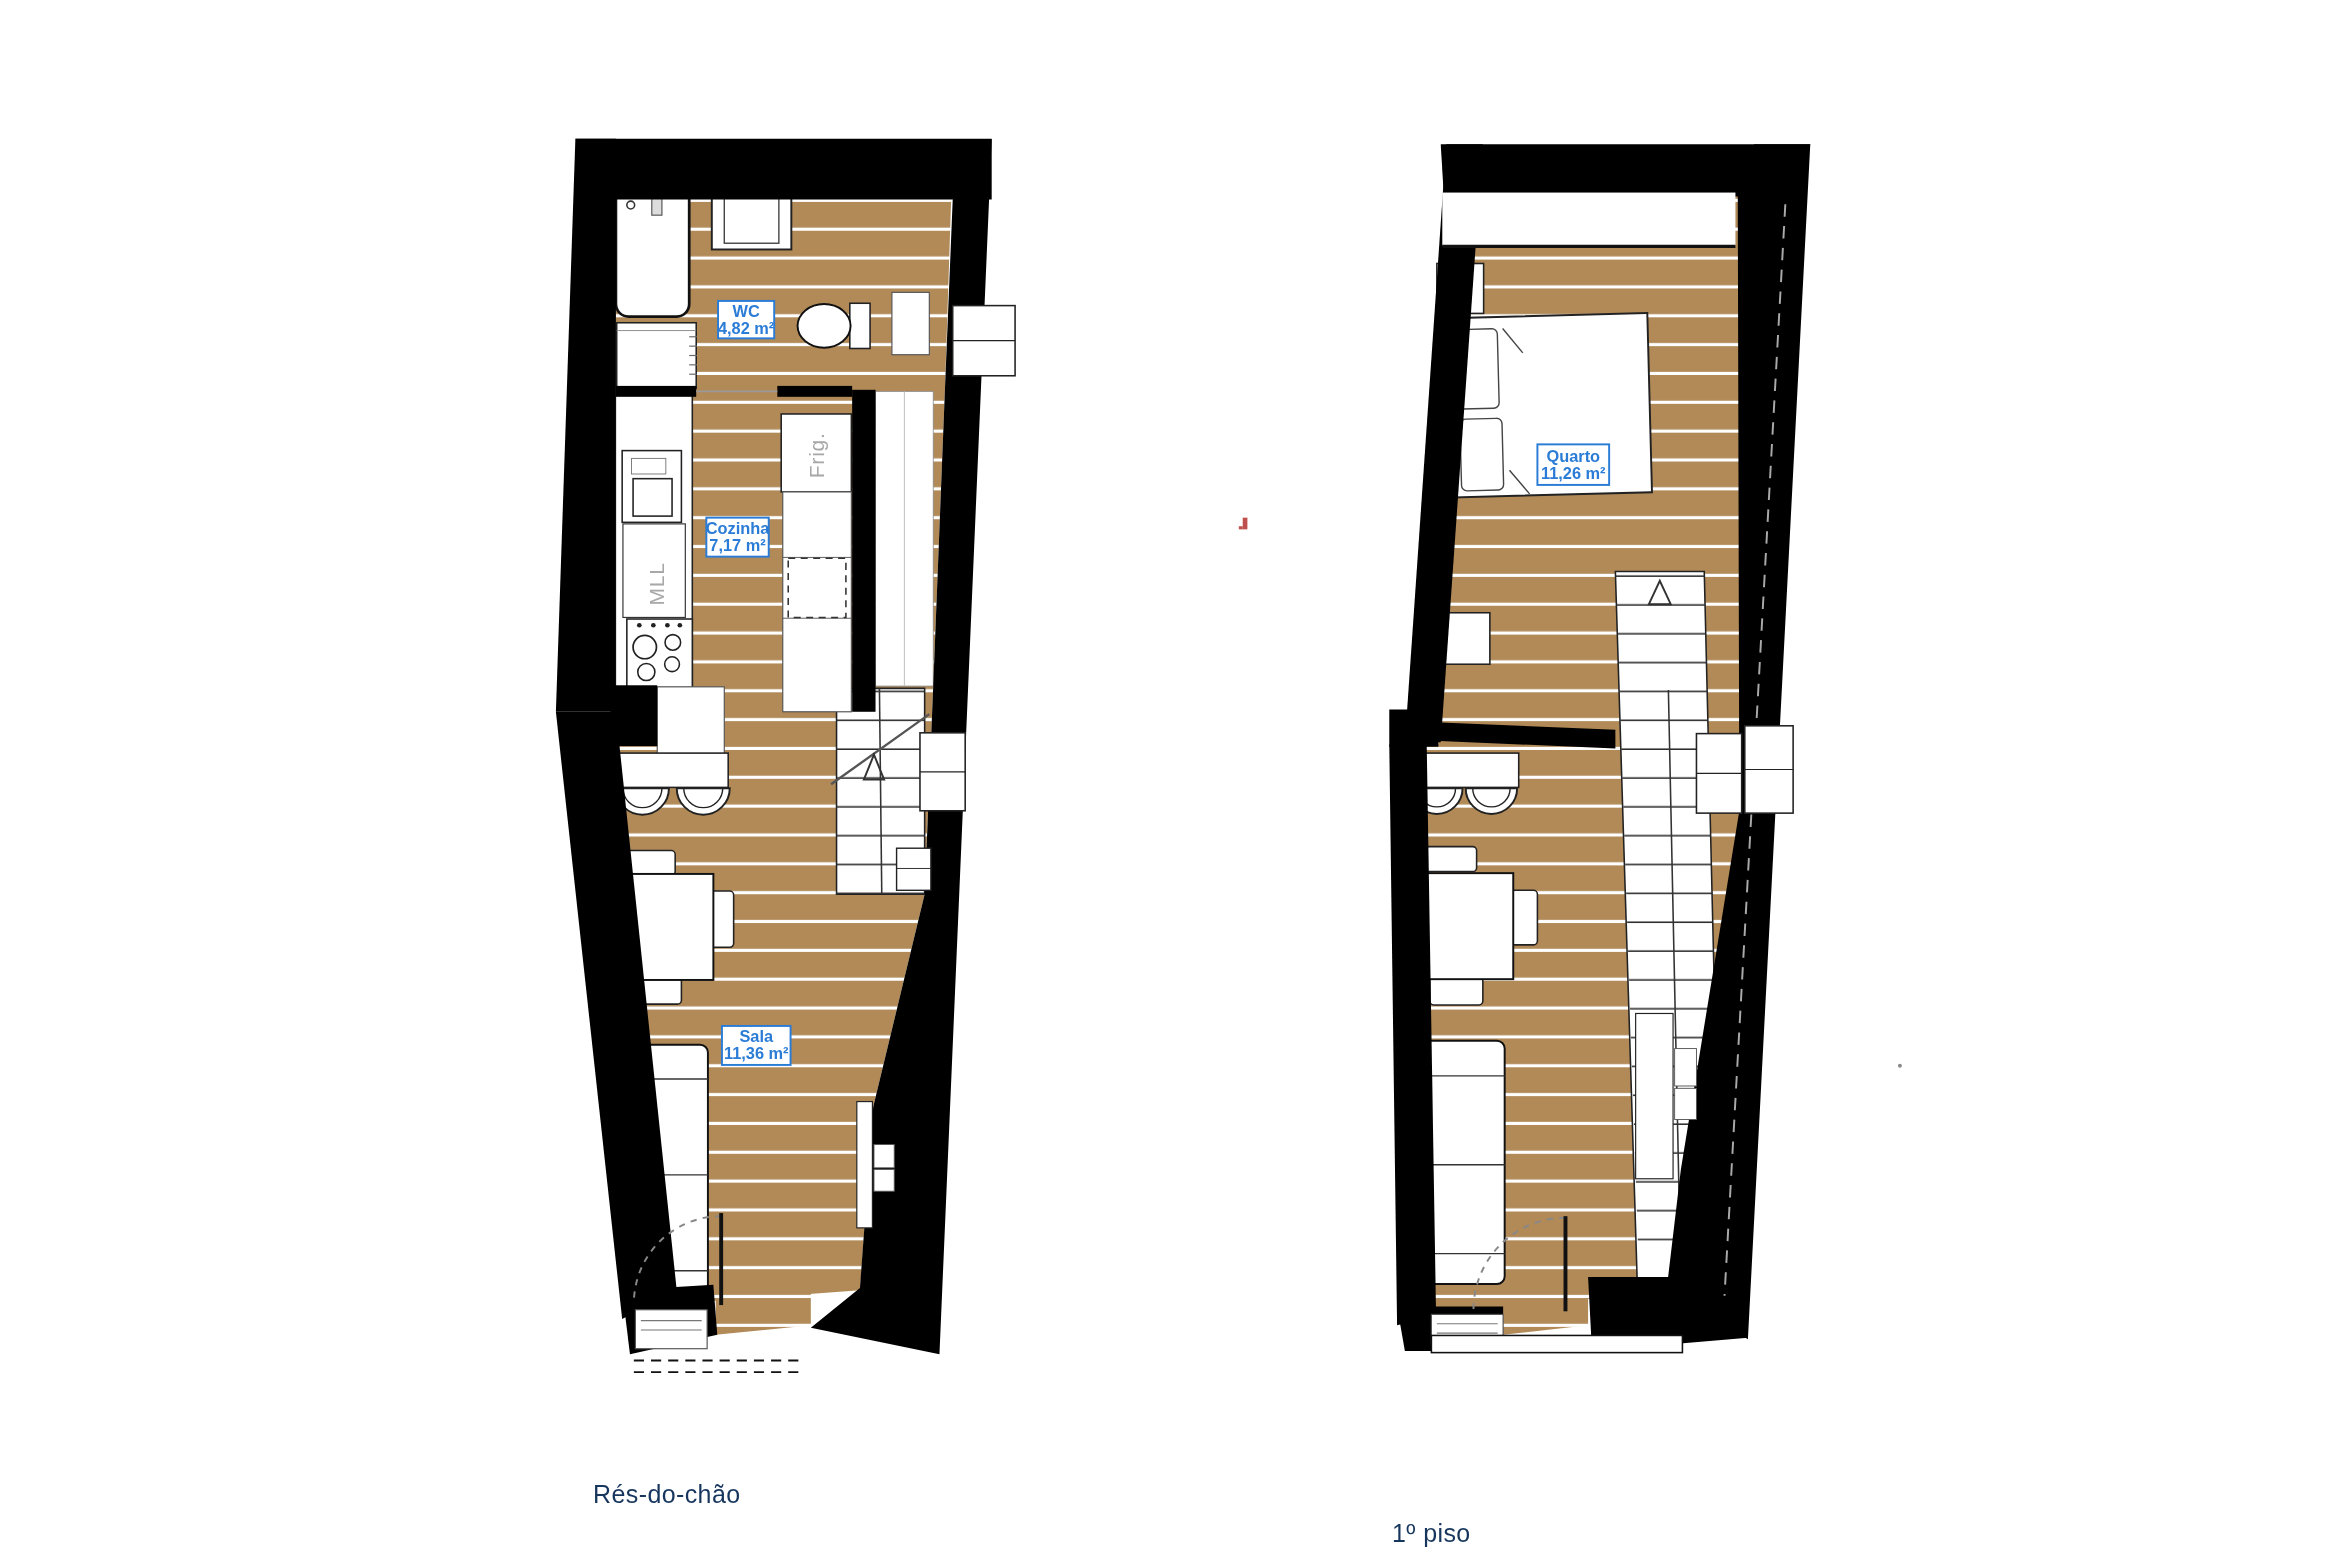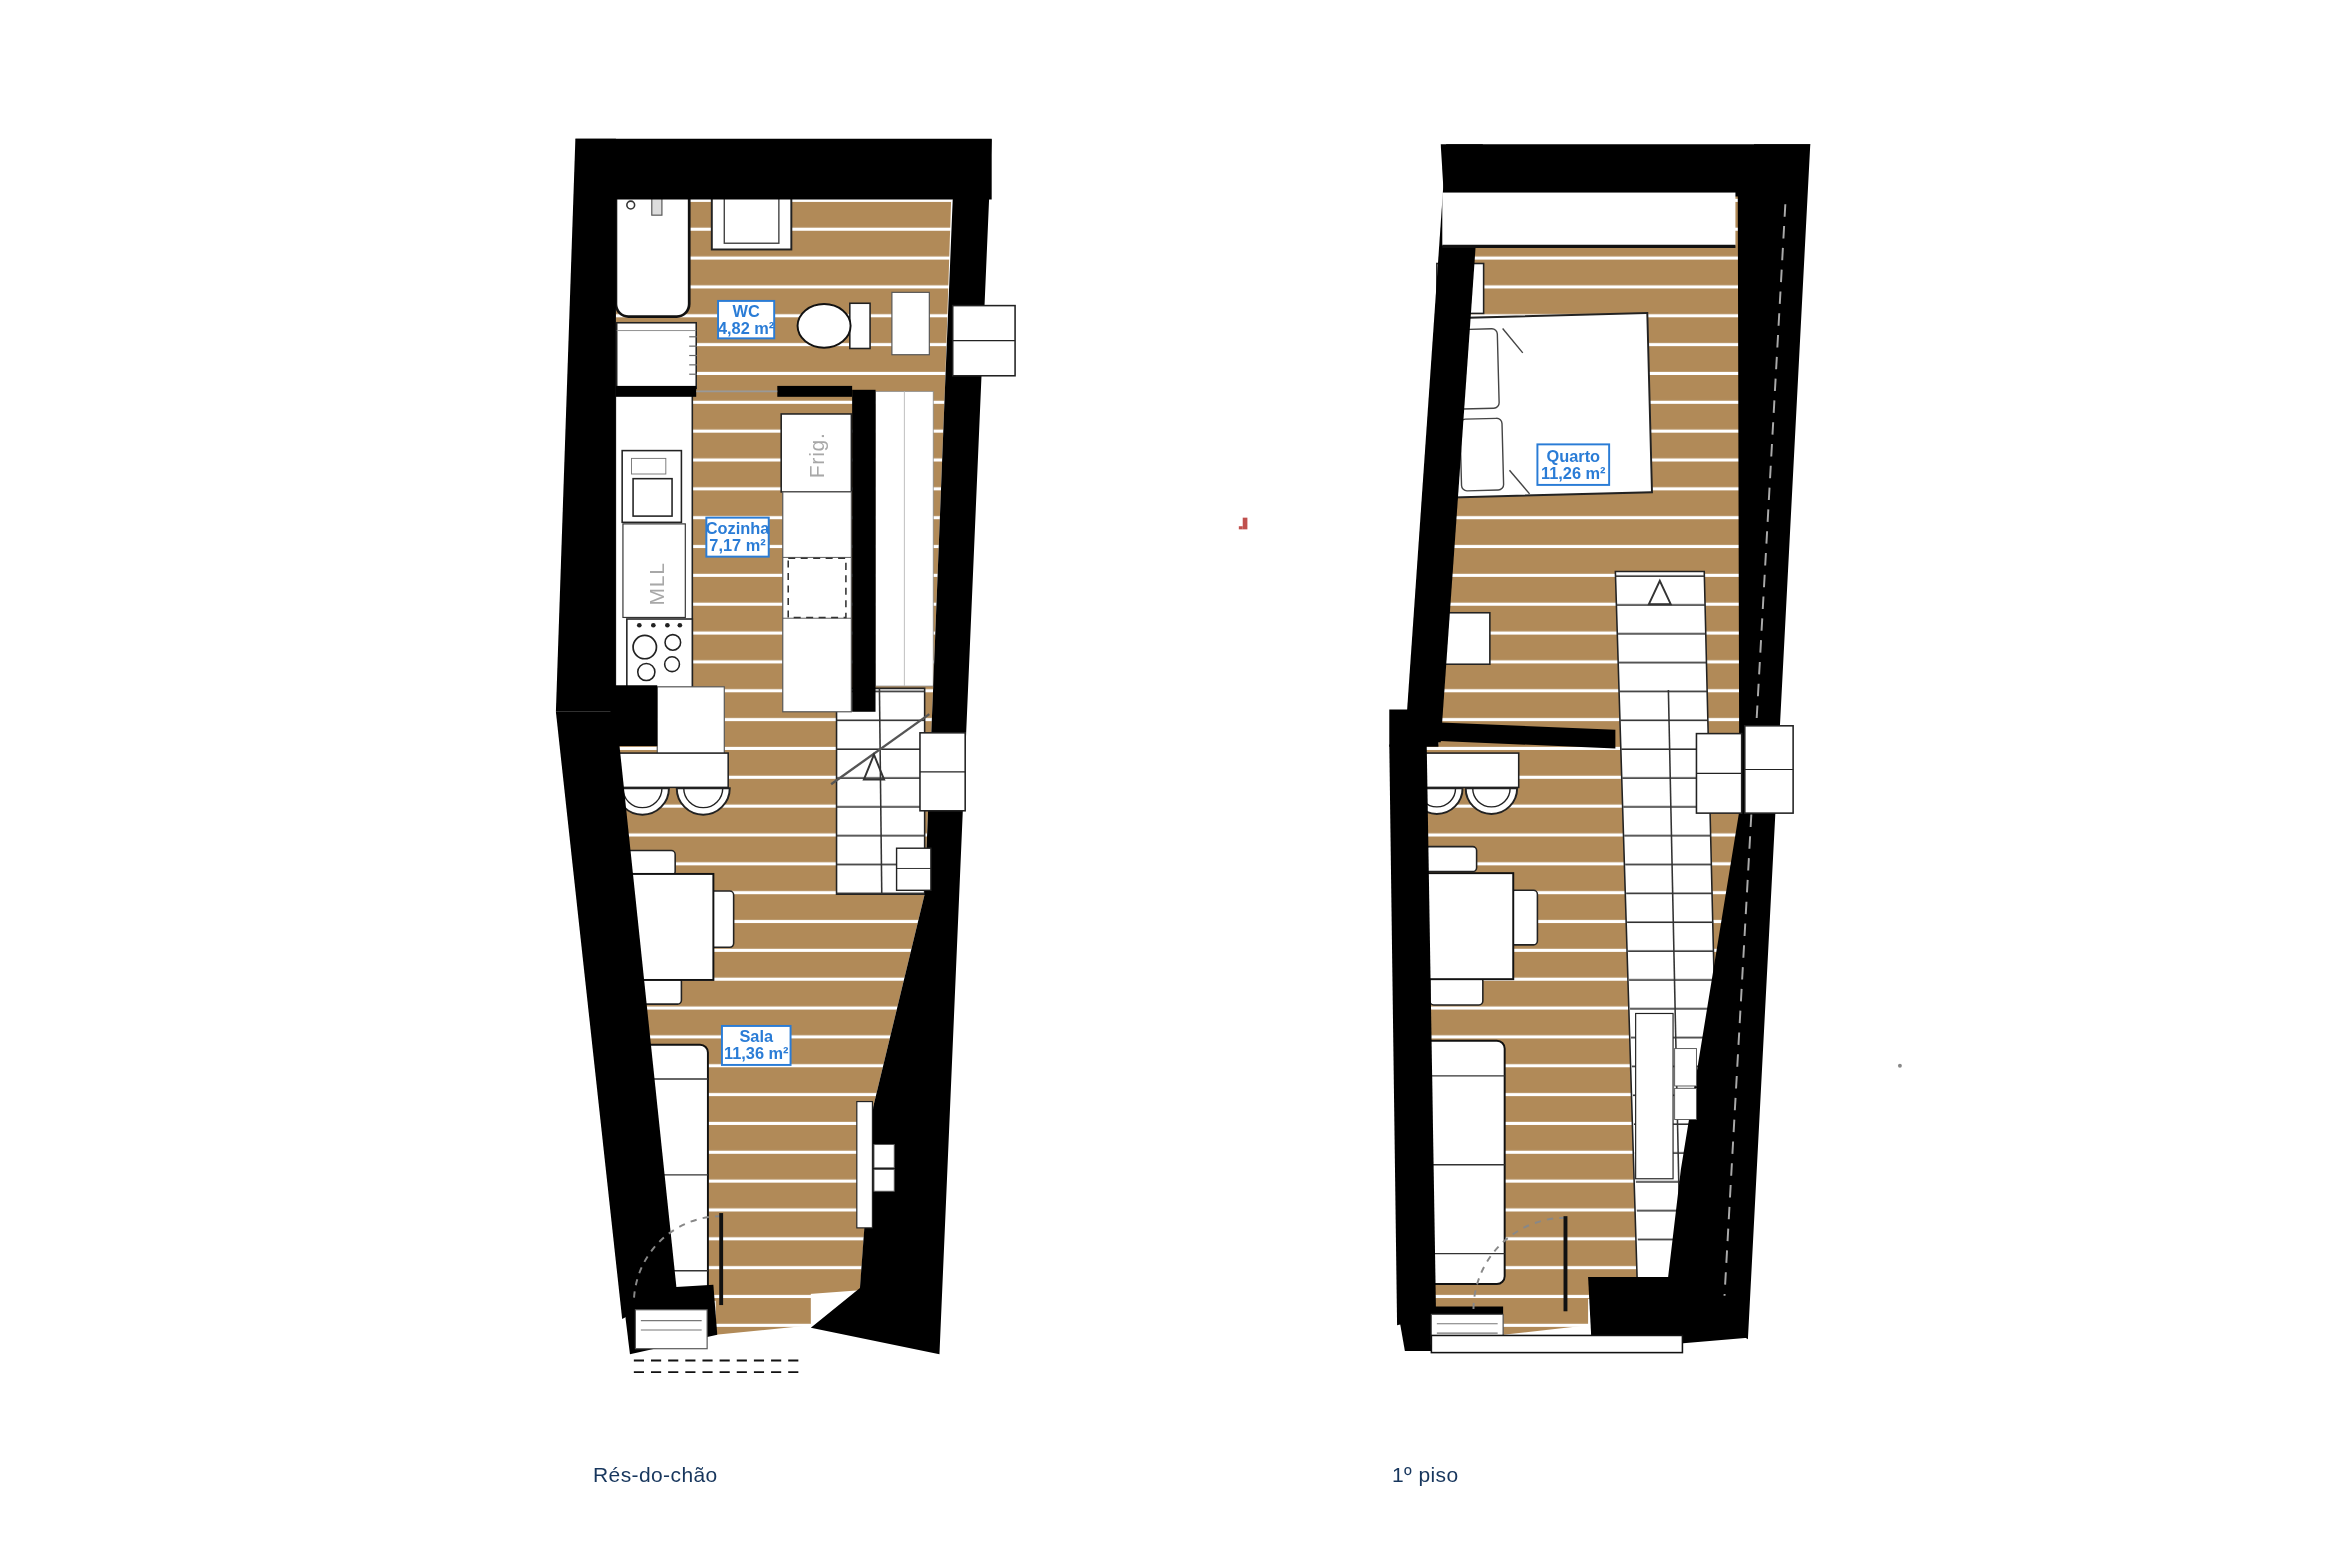--- a/index.html
+++ b/index.html
@@ -6,27 +6,28 @@
   .canvas{
     position:relative;
     width:2342px;height:1567px;
     background:#ffffff;
     font-family:"Liberation Sans", sans-serif;
     overflow:hidden;
   }
   .canvas svg{position:absolute;left:0;top:0;}
   .floor-caption{
     position:absolute;
-    font-size:21px;
+    font-size:25px;
     color:#17365D;
     letter-spacing:0.4px;
     white-space:nowrap;
+    margin-top:17px;
   }
   .caption-ground{left:593px;top:1463px;}
-  .caption-first{left:1392px;top:1463px;}
+  .caption-first{left:1392px;top:1502px;}
   .room-label-text{font-weight:700;font-size:21px;}
   .appliance-text{font-size:27px;letter-spacing:1px;}
 </style>
 </head>
 <body>
 
 <div class="canvas">
 
 <svg width="2342" height="1567" viewBox="0 0 3004 2010">
   <defs>

